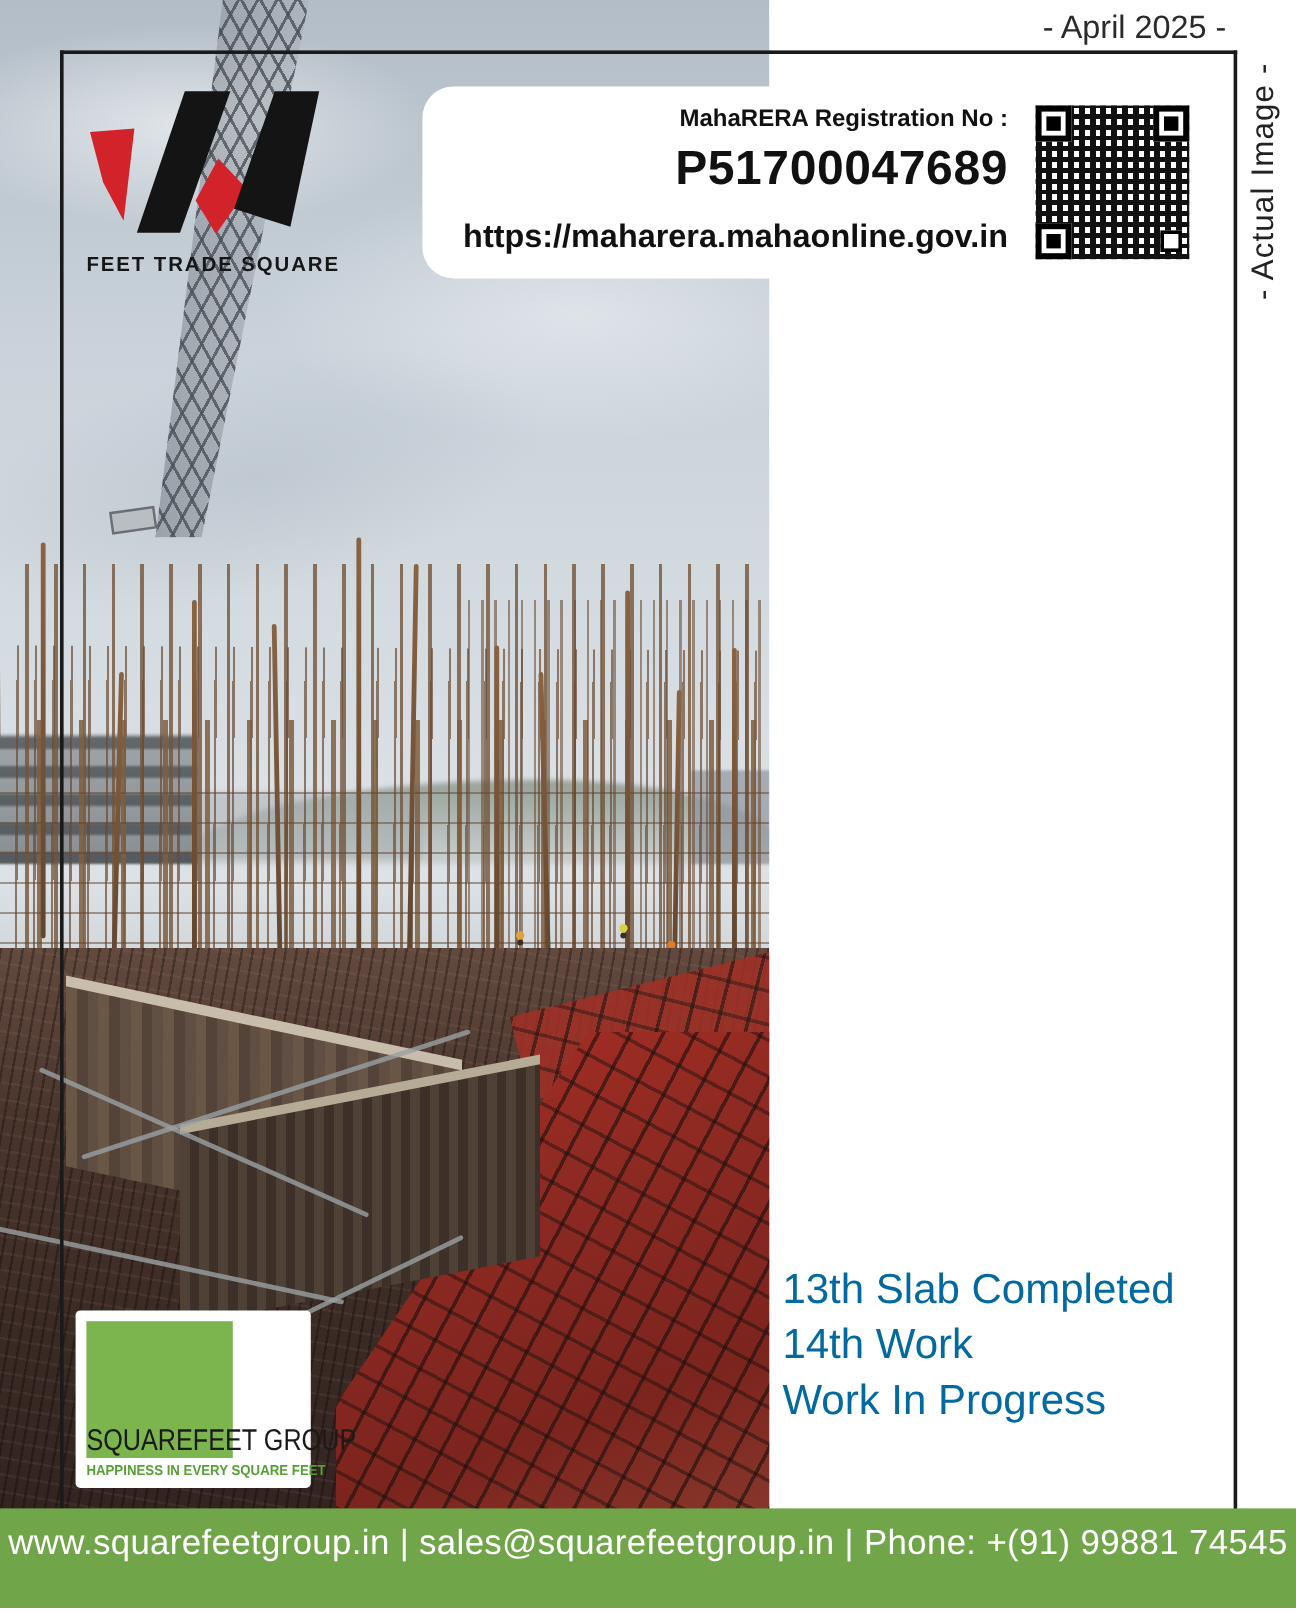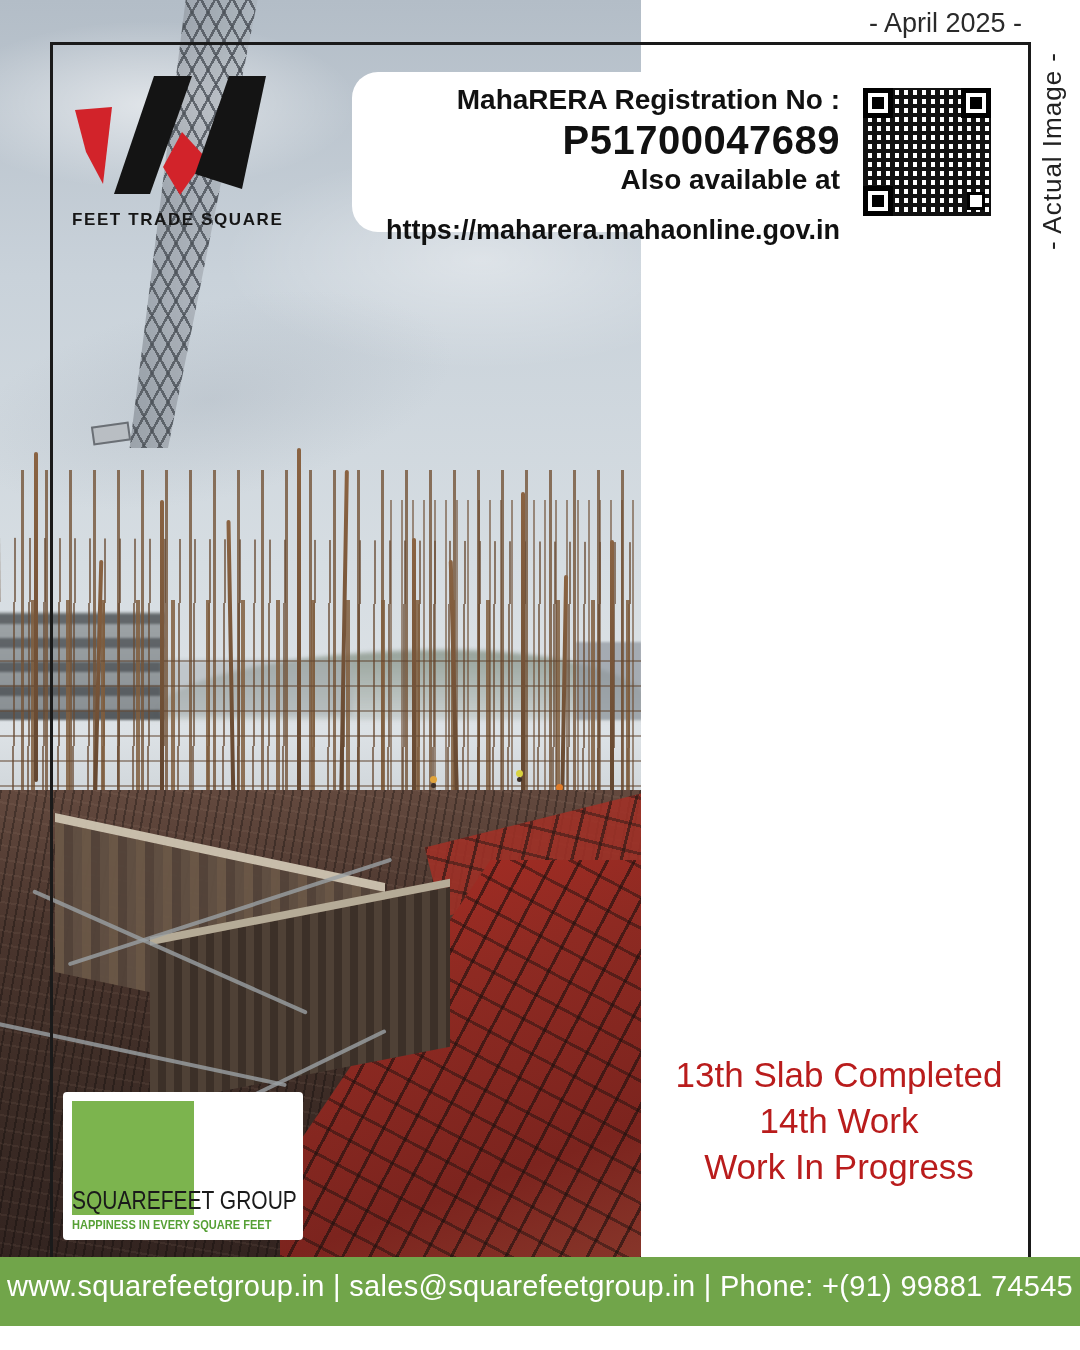--- a/index.html
+++ b/index.html
@@ -68,21 +68,21 @@
   .tube{position:absolute;height:4px;background:#9aa0a4;border-radius:2px;opacity:.8;}
 
   
   .frame{position:absolute;left:50px;top:42px;width:981px;height:1216px;box-sizing:border-box;
          border:3px solid #1a1a1a;border-bottom:none;pointer-events:none;z-index:5;}
 
   
   .rera-card{position:absolute;left:352px;top:72px;width:670px;height:160px;background:#ffffff;
              border-radius:26px;z-index:6;}
   .rera-text{position:absolute;left:0;top:10px;width:488px;text-align:right;color:#111;}
-  .rera-title{font-size:28px;font-weight:600;line-height:35px;}
+  .rera-title{font-size:20px;font-weight:600;line-height:35px;}
   .rera-number{font-size:40px;font-weight:700;letter-spacing:.5px;line-height:46px;}
   .rera-availability{font-size:28px;font-weight:600;line-height:33px;}
   .rera-url{font-size:27px;font-weight:600;line-height:35px;margin-top:17px;}
   .qr{position:absolute;left:505px;top:10px;width:140px;height:140px;background:#fff;}
   .qr-noise{position:absolute;inset:6px;
          background:repeating-linear-gradient(90deg,#111 0 5px,transparent 5px 9px),
                     repeating-linear-gradient(0deg,#111 0 4px,transparent 4px 9px),
                     repeating-linear-gradient(45deg,transparent 0 7px,#fff 7px 9px);}
   .qr-f{position:absolute;width:20px;height:20px;border:5px solid #000;background:#fff;}
   .qr-f::after{content:"";position:absolute;inset:4px;background:#000;}
@@ -92,33 +92,33 @@
   
   .date-label{position:absolute;top:8px;right:58px;font-size:27px;font-weight:500;color:#2a2a2a;z-index:7;}
   .side-label{position:absolute;top:52px;right:12px;font-size:26px;font-weight:500;color:#222;z-index:7;
               writing-mode:vertical-rl;transform:rotate(180deg);letter-spacing:1px;}
 
   
   .wagle{position:absolute;left:72px;top:74px;width:230px;z-index:6;}
   .wagle-name{margin-top:6px;font-size:17px;font-weight:700;letter-spacing:1.6px;color:#161616;white-space:nowrap;}
 
   
-  .status{position:absolute;left:652px;top:1052px;width:374px;text-align:center;color:#b91c1c;
+  .status{position:absolute;left:652px;top:1052px;width:374px;text-align:left;color:#0369a1;
           font-size:35px;font-weight:500;line-height:1.32;z-index:6;}
 
   
-  .sf-card{position:absolute;left:63px;top:1092px;width:196px;height:148px;background:#fff;border-radius:4px;z-index:6;padding-left:44px;}
+  .sf-card{position:absolute;left:63px;top:1092px;width:196px;height:148px;background:#fff;border-radius:4px;z-index:6;}
   .sf-green{position:absolute;left:9px;top:9px;width:122px;height:114px;background:#7cb44e;}
   .sf-brand{position:absolute;left:9px;top:94px;font-size:25px;font-weight:500;color:#1a1a1a;
             transform:scaleX(.84);transform-origin:left;white-space:nowrap;letter-spacing:0;}
   .sf-tagline{position:absolute;left:9px;top:126px;font-size:12px;font-weight:700;color:#56a035;
             transform:scaleX(.92);transform-origin:left;white-space:nowrap;}
 
   
-  .footer-bar{position:absolute;left:0;top:1257px;width:1080px;height:69px;background:#71a54a;z-index:8;}
+  .footer-bar{position:absolute;left:0;top:1257px;width:1080px;height:83px;background:#71a54a;z-index:8;}
   .footer-text{text-align:center;padding-top:13px;color:#ffffff;font-size:29px;font-weight:400;letter-spacing:.3px;}
 </style>
 </head>
 <body>
 
 <div class="canvas">
 
   <div class="photo">
     <div class="cloud c1"></div>
     <div class="cloud c2"></div>
@@ -171,21 +171,20 @@
 
   <div class="frame"></div>
 
   <div class="date-label">- April 2025 -</div>
   <div class="side-label">- Actual Image -</div>
 
   <div class="rera-card">
     <div class="rera-text">
       <div class="rera-title">MahaRERA Registration No :</div>
       <div class="rera-number">P51700047689</div>
-      <div class="rera-availability">Also available at</div>
       <div class="rera-url">https://maharera.mahaonline.gov.in</div>
     </div>
     <div class="qr">
       <div class="qr-noise"></div>
       <div class="qr-f tl"></div>
       <div class="qr-f tr"></div>
       <div class="qr-f bl"></div>
       <div class="qr-a"></div>
     </div>
   </div>

